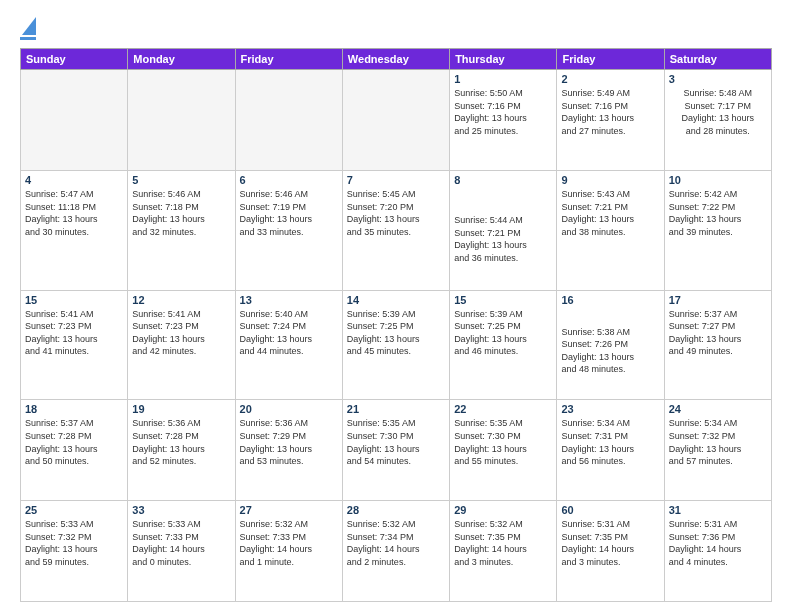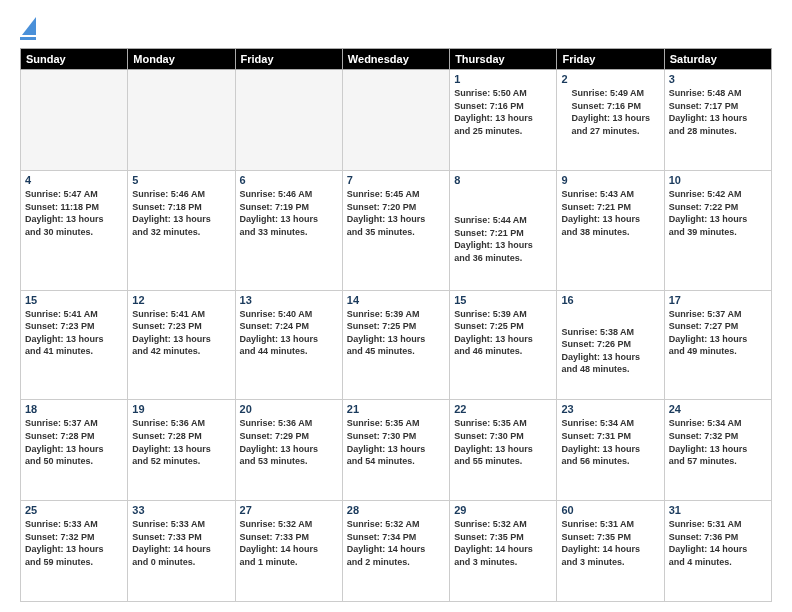--- a/index.html
+++ b/index.html
@@ -57,21 +57,21 @@
       color: #333;
       margin-top: 2px;
     }
     .calendar {
       flex: 1;
       border-collapse: collapse;
       width: 100%;
       table-layout: fixed;
     }
     .calendar th {
-      background: #000000;
+      background: #6d28d9;
       color: #fff;
       font-size: 11px;
       font-weight: bold;
       text-align: left;
       padding: 4px 5px;
       border: 1px solid #aaa;
     }
     .calendar td {
       border: 1px solid #ccc;
       vertical-align: top;
@@ -90,21 +90,20 @@
     .day-number {
       font-size: 11px;
       font-weight: bold;
       color: #1a3a5c;
       margin-bottom: 2px;
     }
     .day-info {
       font-size: 9px;
       color: #333;
       line-height: 1.4;
-      font-weight: bold;
     }
   </style>
 </head>
 <body>
 
 <div class="page">
   <div class="header">
     <div class="logo">
       <div class="logo-text">
         <span></span><span style="color:#4a90d9;"></span>
@@ -138,28 +137,28 @@
           <td class="empty"></td>
           <td>
             <div class="day-number">1</div>
             <div class="day-info" style="white-space: pre-line;">Sunrise: 5:50 AM
 Sunset: 7:16 PM
 Daylight: 13 hours
 and 25 minutes.</div>
           </td>
           <td>
             <div class="day-number">2</div>
-            <div class="day-info" style="white-space: pre-line; margin-left: 10px;">Sunrise: 5:49 AM
+            <div class="day-info" style="white-space: pre-line;">Sunrise: 5:49 AM
 Sunset: 7:16 PM
 Daylight: 13 hours
 and 27 minutes.</div>
           </td>
           <td>
             <div class="day-number">3</div>
-            <div class="day-info" style="white-space: pre-line;">Sunrise: 5:48 AM
+            <div class="day-info" style="white-space: pre-line; text-align: center;">Sunrise: 5:48 AM
 Sunset: 7:17 PM
 Daylight: 13 hours
 and 28 minutes.</div>
           </td>
         </tr>
         <tr>
           <td>
             <div class="day-number">4</div>
             <div class="day-info" style="white-space: pre-line;">Sunrise: 5:47 AM
 Sunset: 11:18 PM

